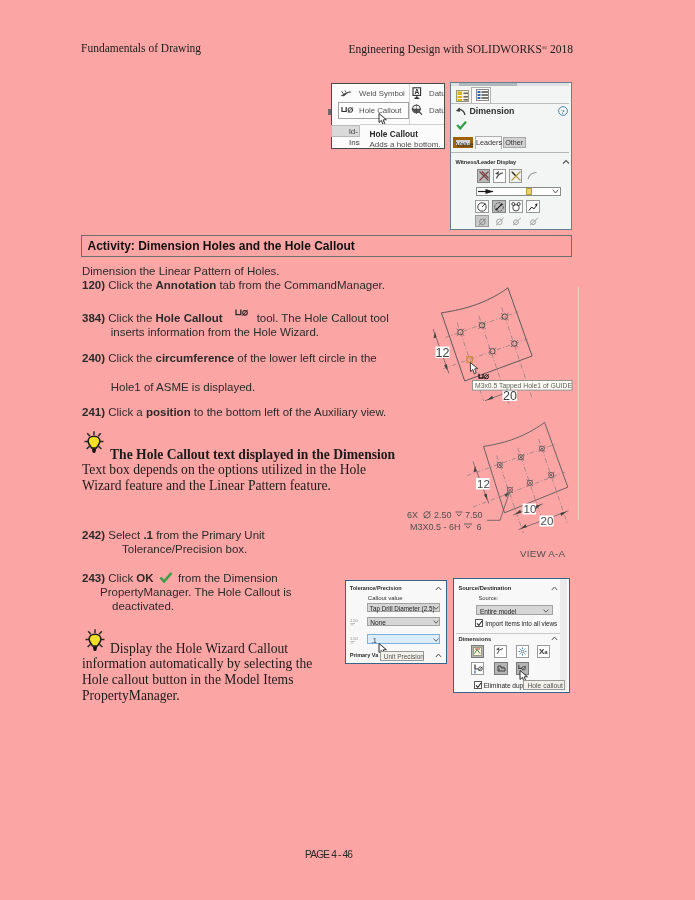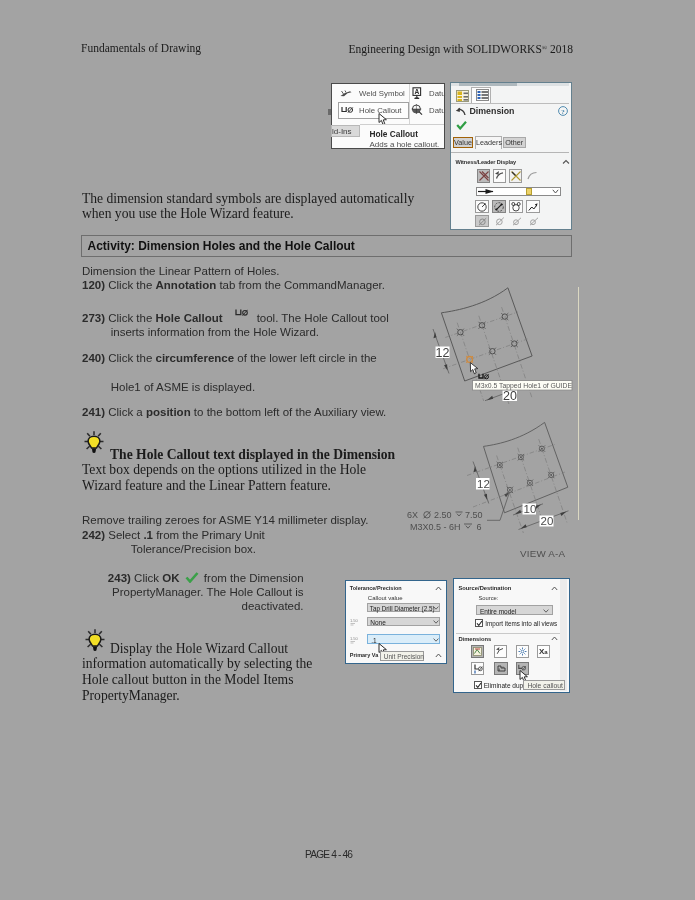--- a/index.html
+++ b/index.html
@@ -1,32 +1,31 @@
 <!DOCTYPE html>
 <html><head>
 <meta charset="utf-8">
 <style>
 html,body{margin:0;padding:0;}
-.page{position:relative;width:695px;height:900px;background:#a3a3a3;overflow:hidden;
+.page{position:relative;width:695px;height:900px;background:#fca5a5;overflow:hidden;
   font-family:"Liberation Sans",sans-serif;color:#1e1e1e;}
 .abs{position:absolute;}
 .serif{font-family:"Liberation Serif",serif;font-size:13.6px;line-height:15.6px;color:#1b1b1b;}
 .sans{font-size:11.5px;line-height:14.3px;color:#2b2b2b;}
 .b{font-weight:bold;}
 </style>
 </head>
 <body>
 <div class="page">
 
 <div class="abs serif" style="left:81px;top:42px;font-size:11.5px;line-height:13px;">Fundamentals of Drawing</div>
 
 <div class="abs serif" style="right:122px;top:41.7px;font-size:11.5px;line-height:13px;white-space:nowrap;">Engineering Design with SOLIDWORKS<span style="font-size:7px;vertical-align:3px;">®</span> 2018</div>
 
 
-<div class="abs serif" style="left:82px;top:190.8px;">The dimension standard symbols are displayed automatically<br>when you use the Hole Wizard feature.</div>
 
 <div class="abs" style="left:327.5px;top:108.5px;width:3px;height:6px;background:#6a6a6a;"></div>
 
 <div class="abs" style="left:331px;top:83px;width:114px;height:65.5px;background:#fbfbfb;border:1.6px solid #4a4a4a;box-sizing:border-box;">
 
   <svg class="abs" style="left:8px;top:5px;" width="12" height="9" viewBox="0 0 12 9">
         <path d="M0.5 7 L4.5 4.2 L10 2.2 L11.5 3.2 L7.5 4.2 L4 7.2 Z" fill="#4a4a4a"></path>
         <path d="M3.5 5 L1.5 2 M6 3.5 L5 1.5" stroke="#4a4a4a" stroke-width="0.9" fill="none"></path>
       </svg>
 
@@ -61,25 +60,25 @@
       </svg>
 
   <div class="abs" style="left:97px;top:21.5px;font-size:7.8px;color:#4e4e4e;">Datu</div>
 
   <svg class="abs" style="left:46px;top:29px;" width="10" height="13" viewBox="0 0 10 13">
         <path d="M1 0.5 L1 9.5 L3.4 7.4 L5 11.5 L6.8 10.7 L5.2 6.9 L8.4 6.7 Z" fill="#fff" stroke="#2e2e2e" stroke-width="1"></path>
       </svg>
 
   <div class="abs" style="left:28px;top:40px;width:84px;height:1px;background:#cfcfcf;"></div>
 
-  <div class="abs" style="left:-1px;top:40.5px;width:29px;height:12.5px;background:#d9d9d9;border:1px solid #b8b8b8;box-sizing:border-box;font-size:8px;color:#3a3a3a;padding-left:0;line-height:11.5px;">ld-Ins</div>
+  <div class="abs" style="left:-1px;top:40.5px;width:29px;height:12.5px;background:#d9d9d9;border:1px solid #b8b8b8;box-sizing:border-box;font-size:8px;color:#3a3a3a;padding-left:17px;line-height:11.5px;">ld-Ins</div>
 
   <div class="abs" style="left:37.5px;top:44.5px;font-size:8.3px;font-weight:bold;color:#262626;">Hole Callout</div>
 
-  <div class="abs" style="left:37.5px;top:55.5px;font-size:8px;color:#4e4e4e;white-space:nowrap;">Adds a hole callout.</div>
+  <div class="abs" style="left:37.5px;top:55.5px;font-size:8px;color:#4e4e4e;white-space:nowrap;">Adds a hole bottom.</div>
 </div>
 
 <div class="abs" style="left:450px;top:81.7px;width:121.5px;height:148px;background:#f3f4f4;border:1.7px solid #64808e;box-sizing:border-box;">
 
   <div class="abs" style="left:0px;top:0px;width:118px;height:3.5px;background:#dde1e3;"></div>
   <div class="abs" style="left:8px;top:0.5px;width:58px;height:2.5px;background:#aeb8bd;"></div>
 
   <svg class="abs" style="left:5px;top:7px;" width="13" height="12" viewBox="0 0 13 12">
         <rect x="0.5" y="0.5" width="12" height="11" fill="#f7f3df" stroke="#9a9a7a"></rect>
         <rect x="1.5" y="1.5" width="4.5" height="3.5" fill="#d8b41e"></rect>
@@ -112,21 +111,21 @@
 
   <svg class="abs" style="left:107px;top:23.5px;" width="10" height="10" viewBox="0 0 10 10">
         <circle cx="5" cy="5" r="4.4" fill="none" stroke="#4080a8" stroke-width="0.9"></circle>
         <text x="5" y="7.6" font-size="7" text-anchor="middle" fill="#4080a8" font-family="Liberation Serif" font-weight="bold">?</text>
       </svg>
 
   <svg class="abs" style="left:5px;top:38.5px;" width="11" height="9" viewBox="0 0 11 9">
         <path d="M1.2 4 L4.2 7.5 L10 0.8" stroke="#2f9e44" stroke-width="2.2" fill="none"></path>
       </svg>
 
-  <div class="abs" style="left:2px;top:54.5px;width:20px;height:11px;background:#d2d2d2;border:1px solid #a16207;box-sizing:border-box;font-size:7.2px;color:#333;text-align:center;line-height:10px;">Value</div>
+  <div class="abs" style="left:2px;top:54.5px;width:20px;height:11px;background:#d2d2d2;border:3px solid #a16207;box-sizing:border-box;font-size:7.2px;color:#333;text-align:center;line-height:10px;">Value</div>
 
   <div class="abs" style="left:24px;top:53.5px;width:27px;height:12.5px;background:#f6f6f6;border:1px solid #b0b0b0;border-bottom:none;box-sizing:border-box;font-size:7.2px;color:#333;text-align:center;line-height:12.5px;">Leaders</div>
 
   <div class="abs" style="left:52px;top:54.5px;width:22.5px;height:11px;background:#d2d2d2;border:1px solid #a8a8a8;box-sizing:border-box;font-size:7.2px;color:#333;text-align:center;line-height:10px;">Other</div>
 
   <div class="abs" style="left:0px;top:69.5px;width:118px;height:1px;background:#b5b5b5;"></div>
 
   <div class="abs" style="left:4.5px;top:76.5px;font-size:5.6px;font-weight:bold;color:#2e2e2e;letter-spacing:-0.1px;">Witness/Leader Display</div>
 
   <svg class="abs" style="left:111px;top:76px;" width="8" height="6" viewBox="0 0 8 6">
@@ -215,21 +214,21 @@
 </div>
 
 <div class="abs" style="left:81px;top:235px;width:490.5px;height:21.5px;border:1.8px solid #6e6e6e;box-sizing:border-box;"></div>
 
 <div class="abs sans b" style="left:87.5px;top:239px;font-size:12px;color:#111;">Activity: Dimension Holes and the Hole Callout</div>
 
 <div class="abs sans" style="left:82px;top:264.1px;">Dimension the Linear Pattern of Holes.</div>
 
 <div class="abs sans" style="left:82px;top:277.6px;"><span class="b">120)</span> Click the <span class="b">Annotation</span> tab from the CommandManager.</div>
 
-<div class="abs sans" style="left:82px;top:308.7px;"><span class="b">273)</span> Click the <span class="b">Hole Callout</span><svg width="13" height="7" viewBox="0 0 13 7" style="vertical-align:6px;margin-left:12px;margin-right:9px;">
+<div class="abs sans" style="left:82px;top:308.7px;"><span class="b">384)</span> Click the <span class="b">Hole Callout</span><svg width="13" height="7" viewBox="0 0 13 7" style="vertical-align:6px;margin-left:12px;margin-right:9px;">
         <path d="M1 0.5 L1 5.7 L5.8 5.7 L5.8 0.5" stroke="#2a2a2a" stroke-width="1.3" fill="none"></path>
         <circle cx="10" cy="3.8" r="2.3" stroke="#2a2a2a" stroke-width="1.1" fill="none"></circle>
         <path d="M7.5 6.5 L12.6 0.8" stroke="#2a2a2a" stroke-width="1" fill="none"></path>
       </svg>tool. The Hole Callout tool<br><span style="margin-left:28.7px;">inserts information from the Hole Wizard.</span></div>
 
 <div class="abs sans" style="left:82px;top:351.4px;"><span class="b">240)</span> Click the <span class="b">circumference</span> of the lower left circle in the<br><br><span style="margin-left:28.7px;">Hole1 of ASME is displayed.</span></div>
 
 <div class="abs sans" style="left:82px;top:405.1px;"><span class="b">241)</span> Click a <span class="b">position</span> to the bottom left of the Auxiliary view.</div>
 
 <svg class="abs" style="left:84px;top:430px;" width="20" height="24" viewBox="0 0 20 24">
@@ -241,27 +240,26 @@
         <path d="M16 11.5 L19.5 11.5"></path>
         <path d="M2.6 19 L5.6 16.2"></path>
         <path d="M17.4 19 L14.4 16.2"></path>
       </g>
       <path d="M10 6.3 C 13.8 6.3 15.9 8.8 15.9 11.3 C 15.9 13.8 13.6 15.9 12.5 17.9 L 7.5 17.9 C 6.4 15.9 4.1 13.8 4.1 11.3 C 4.1 8.8 6.2 6.3 10 6.3 Z" fill="#f2df26" stroke="#1a1a1a" stroke-width="1.5"></path>
       <path d="M7.9 18.6 L12.1 18.6 L11.5 22.2 C 11.1 23.1 8.9 23.1 8.5 22.2 Z" fill="#111"></path>
     </svg>
 
 <div class="abs serif" style="left:82px;top:446.9px;"><span style="margin-left:28px;font-weight:bold;">The Hole Callout text displayed in the Dimension</span><br>Text box depends on the options utilized in the Hole<br>Wizard feature and the Linear Pattern feature.</div>
 
-<div class="abs sans" style="left:82px;top:513.2px;">Remove trailing zeroes for ASME Y14 millimeter display.</div>
-
-<div class="abs sans" style="left:82px;top:527.6px;text-align:center;"><span class="b">242)</span> Select <span class="b">.1</span> from the Primary Unit<br><span style="margin-left:40px;">Tolerance/Precision box.</span></div>
-
-<div class="abs sans" style="left:82px;top:570.9px;text-align:right;"><span class="b">243)</span> Click <span class="b">OK</span> <svg width="14" height="11" viewBox="0 0 14 11" style="vertical-align:-1px;margin:0 2px;">
+
+<div class="abs sans" style="left:82px;top:527.6px;"><span class="b">242)</span> Select <span class="b">.1</span> from the Primary Unit<br><span style="margin-left:40px;">Tolerance/Precision box.</span></div>
+
+<div class="abs sans" style="left:82px;top:570.9px;"><span class="b">243)</span> Click <span class="b">OK</span> <svg width="14" height="11" viewBox="0 0 14 11" style="vertical-align:-1px;margin:0 2px;">
         <path d="M1.5 5.5 L5 9.5 L12.5 1" stroke="#3aa048" stroke-width="2.6" fill="none"></path>
-      </svg> from the Dimension<br><span style="margin-left:30px;">PropertyManager. The Hole Callout is</span><br><span style="margin-left:30px;">deactivated.</span></div>
+      </svg> from the Dimension<br><span style="margin-left:18px;">PropertyManager. The Hole Callout is</span><br><span style="margin-left:30px;">deactivated.</span></div>
 
 <svg class="abs" style="left:84.5px;top:628px;" width="20" height="24" viewBox="0 0 20 24">
       <g stroke="#2a2a2a" stroke-width="1.5">
         <path d="M10 1.2 L10 5"></path>
         <path d="M3.2 3.2 L5.9 6.3"></path>
         <path d="M16.8 3.2 L14.1 6.3"></path>
         <path d="M0.5 11.5 L4 11.5"></path>
         <path d="M16 11.5 L19.5 11.5"></path>
         <path d="M2.6 19 L5.6 16.2"></path>
         <path d="M17.4 19 L14.4 16.2"></path>

